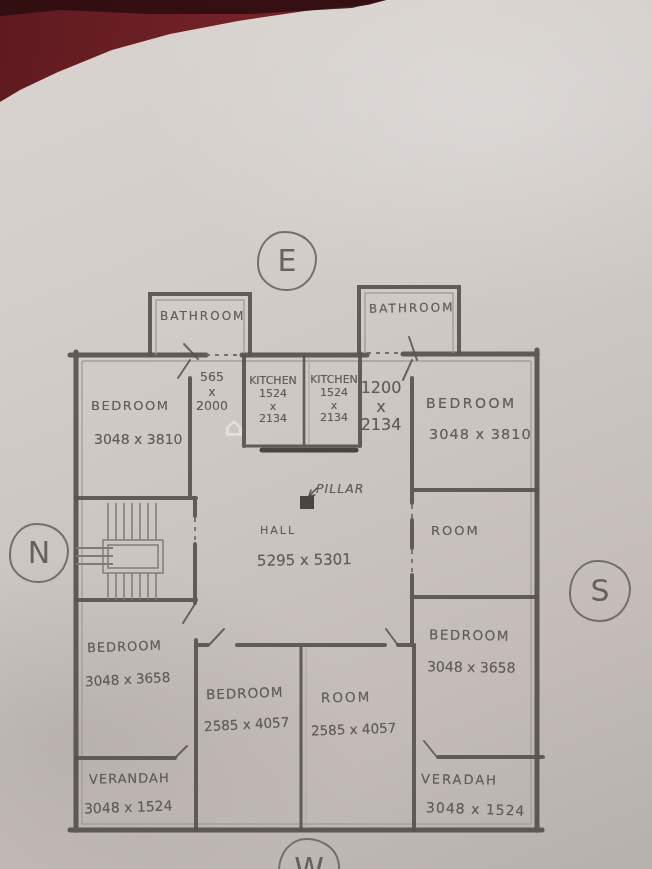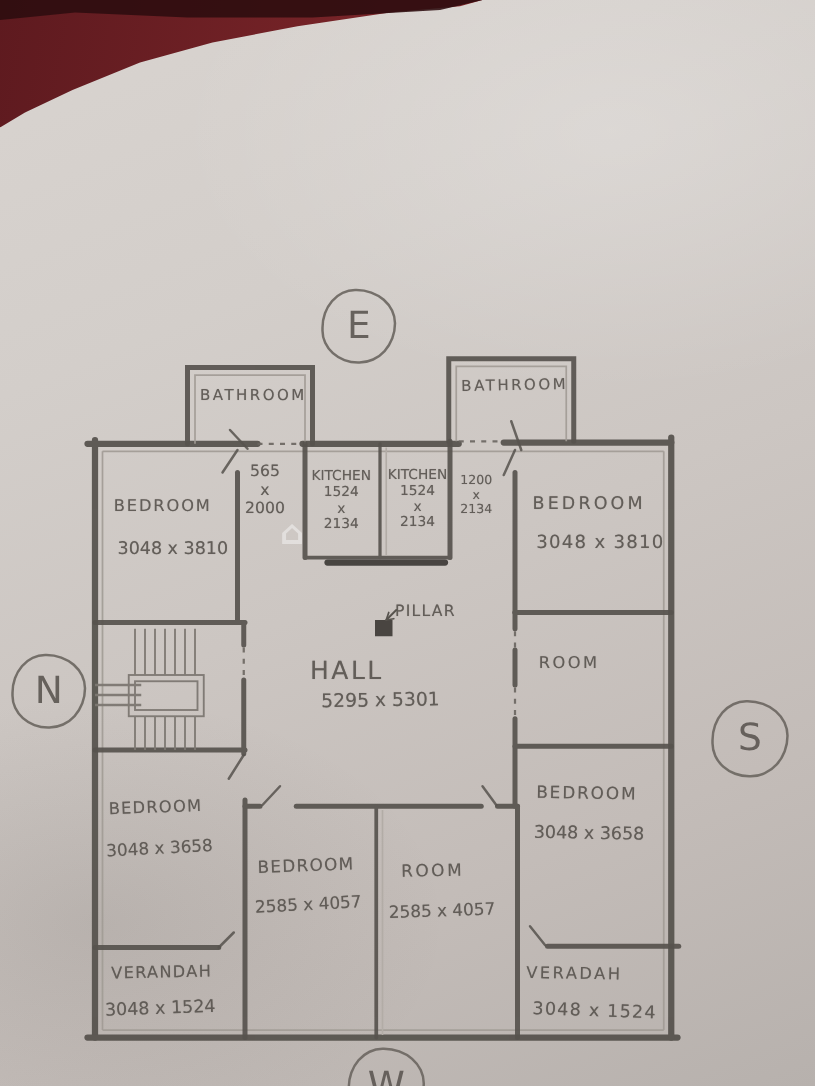--- a/index.html
+++ b/index.html
@@ -175,32 +175,32 @@
     <span>2134</span>
   </div>
 
   <div class="col" style="left:307px;top:374px;width:54px;font-size:11px;">
     <span>KITCHEN</span>
     <span>1524</span>
     <span>x</span>
     <span>2134</span>
   </div>
 
-  <div class="col" style="left:358px;top:379px;width:46px;font-size:10px;">
+  <div class="col" style="left:358px;top:379px;width:46px;font-size:16px;">
     <span>1200</span>
     <span>x</span>
     <span>2134</span>
   </div>
 
   <div class="lbl" style="left:426px;top:395px;font-size:14px;letter-spacing:2.5px;">BEDROOM</div>
   <div class="lbl" style="left:429px;top:426px;font-size:14.5px;letter-spacing:1px;">3048 x 3810</div>
 
-  <div class="lbl" style="left:316px;top:481px;font-size:12.5px;letter-spacing:1px;">PILLAR</div>
-
-  <div class="lbl" style="left:248px;top:524px;font-size:20px;letter-spacing:2px;text-align:center;">HALL</div>
+  <div class="lbl" style="left:316px;top:481px;font-size:12.5px;letter-spacing:1px;font-style:italic;">PILLAR</div>
+
+  <div class="lbl" style="left:260px;top:524px;font-size:11px;letter-spacing:2px;text-align:center;">HALL</div>
   <div class="lbl" style="left:257px;top:551px;font-size:15px;transform:rotate(-1deg);">5295 x 5301</div>
 
   <div class="lbl" style="left:431px;top:523px;font-size:13px;letter-spacing:2px;">ROOM</div>
 
   <div class="lbl" style="left:87px;top:639px;font-size:13px;letter-spacing:1px;transform:rotate(-2deg);">BEDROOM</div>
   <div class="lbl" style="left:85px;top:671px;font-size:13.5px;transform:rotate(-3deg);">3048 x 3658</div>
 
   <div class="lbl" style="left:206px;top:685px;font-size:13.5px;letter-spacing:1px;transform:rotate(-2deg);">BEDROOM</div>
   <div class="lbl" style="left:204px;top:716px;font-size:13.5px;transform:rotate(-3deg);">2585 x 4057</div>
 

